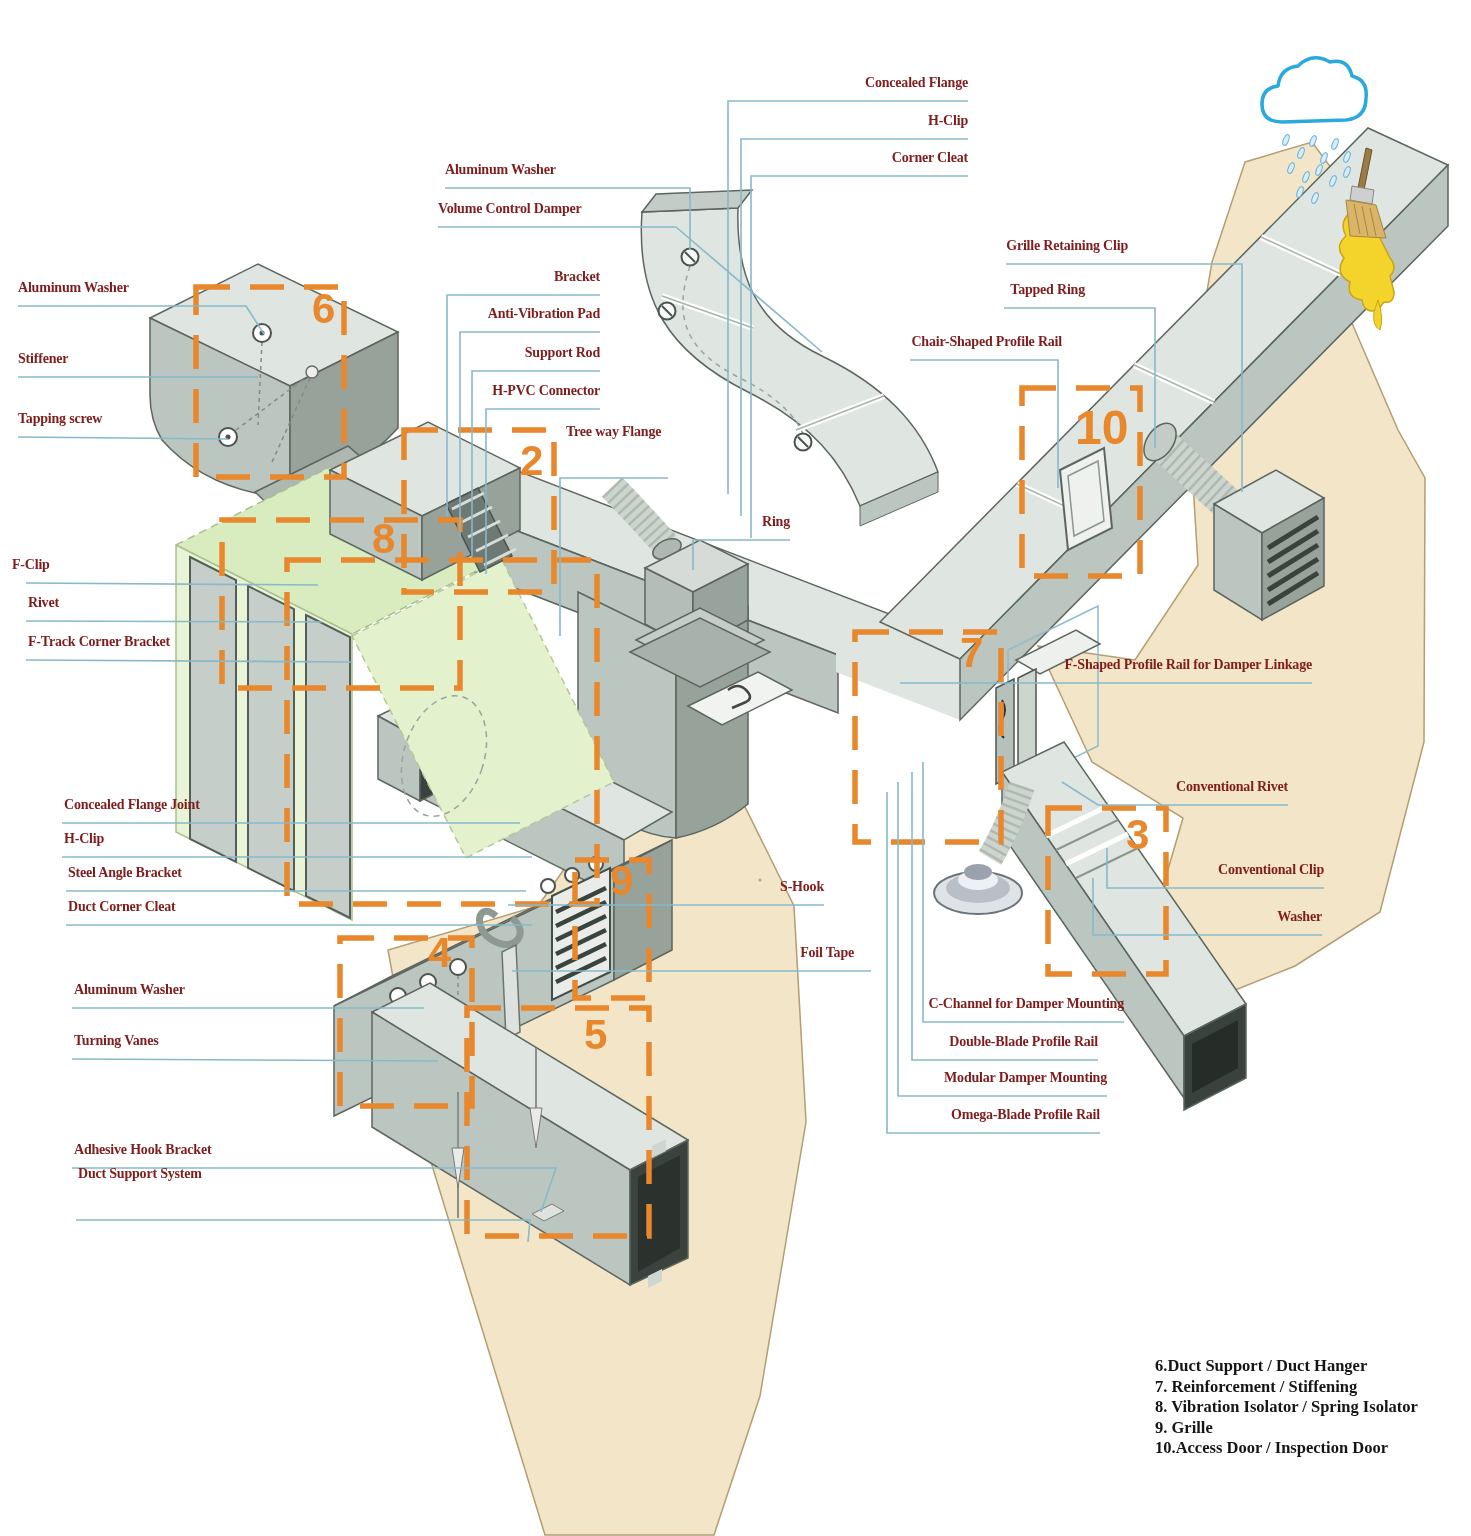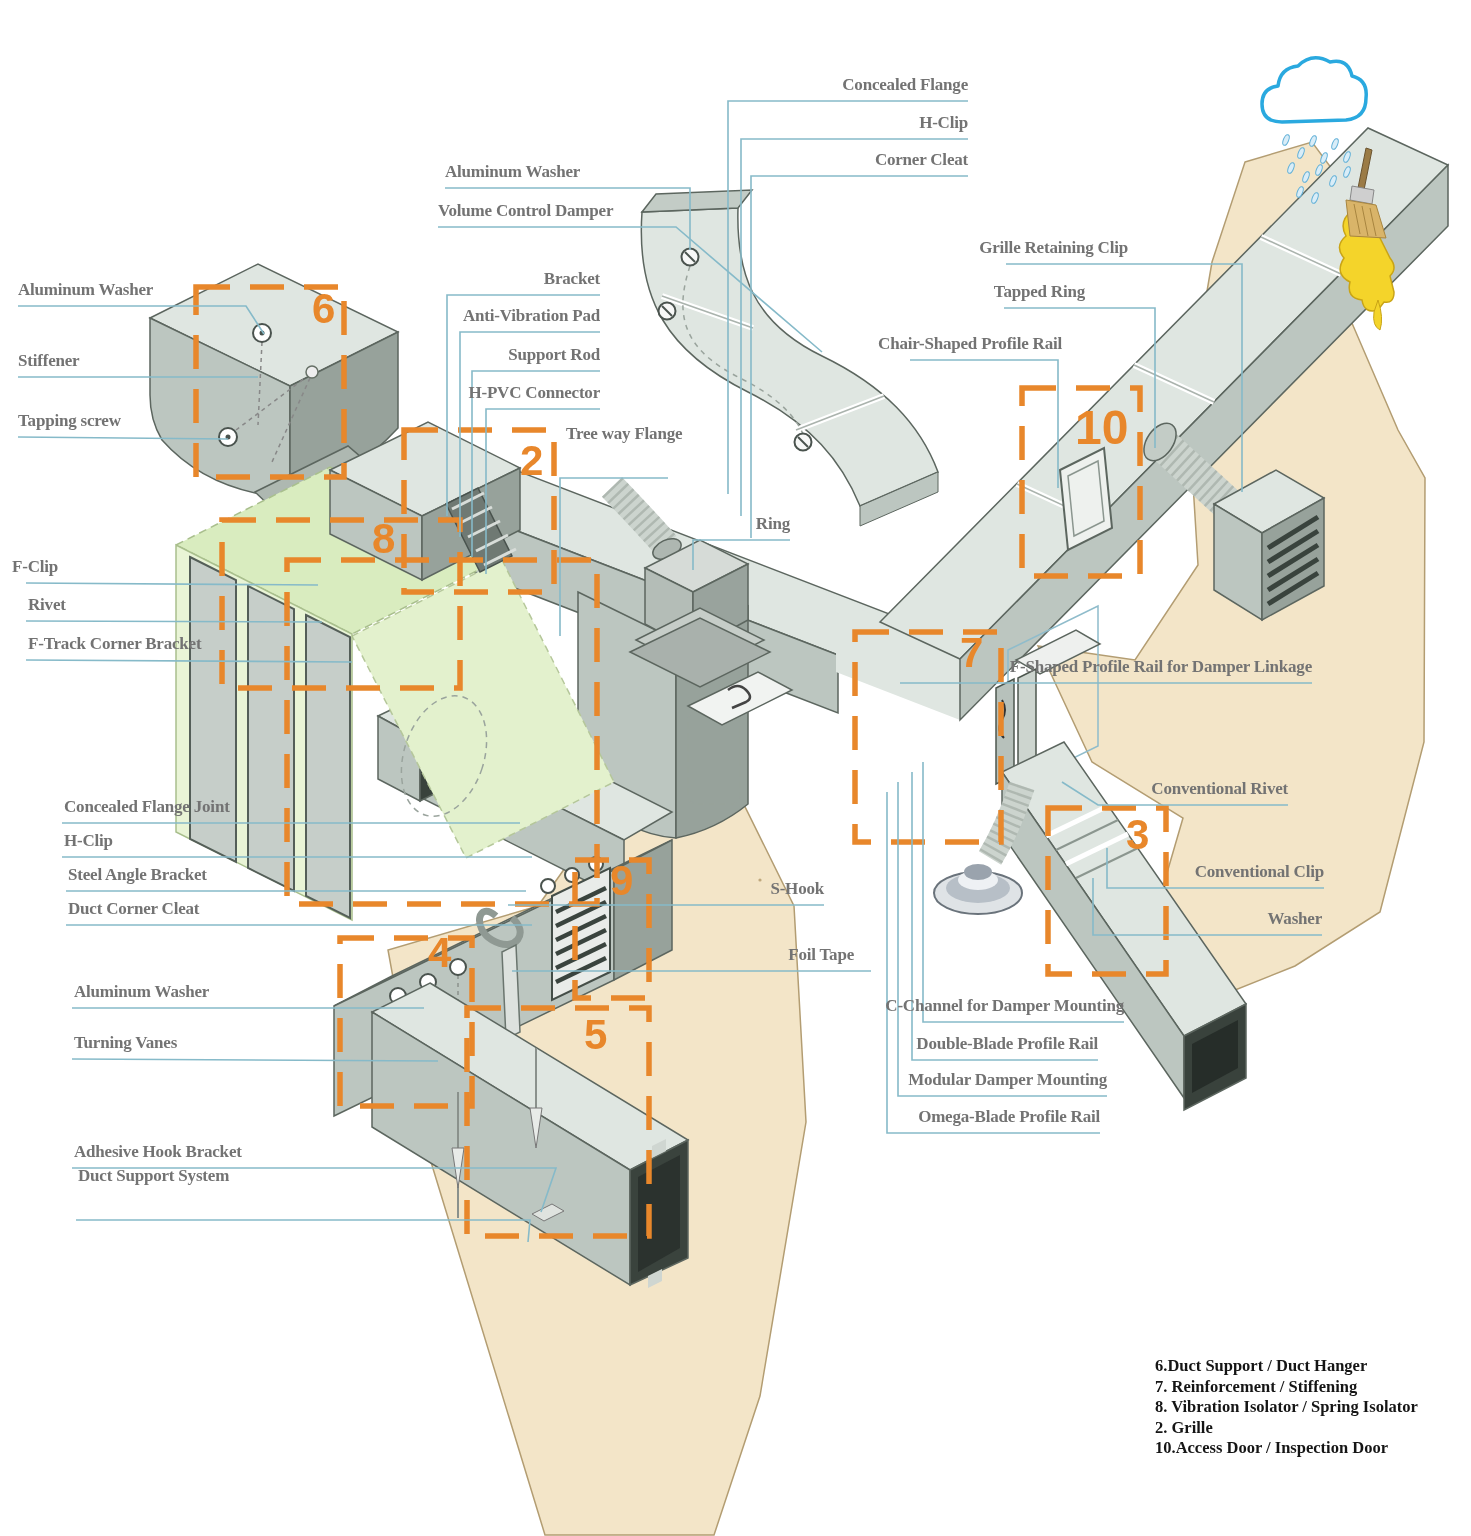--- a/index.html
+++ b/index.html
@@ -1,19 +1,19 @@
 <!DOCTYPE html>
 <html><head>
 <meta charset="utf-8">
 <style>
   html,body{margin:0;padding:0;background:#ffffff;}
   .stage{position:relative;width:1471px;height:1536px;background:#ffffff;overflow:hidden;
          font-family:"Liberation Serif",serif;}
   svg{position:absolute;left:0;top:0;}
-  .lbl{position:absolute;font-weight:bold;font-size:17px;color:#737373;white-space:nowrap;
+  .lbl{position:absolute;font-weight:bold;font-size:14px;color:#7f1d1d;white-space:nowrap;
        letter-spacing:-0.2px;}
   .lbl.r{text-align:right;}
   .num{position:absolute;font-family:"Liberation Sans",sans-serif;font-weight:bold;
        font-size:42px;color:#e8872b;line-height:1;}
   .legend-col{position:absolute;font-weight:bold;font-size:16.5px;color:#151515;}
   .legend-col div{line-height:20.5px;white-space:nowrap;}
 </style>
 </head>
 <body>
 
@@ -369,17 +369,17 @@
 <div class="num" style="left:584px;top:1014px">5</div>
 <div class="num" style="left:610px;top:860px">9</div>
 <div class="num" style="left:960px;top:632px">7</div>
 <div class="num" style="left:1075px;top:404px;font-size:48px">10</div>
 <div class="num" style="left:1126px;top:814px">3</div>
 
 <div class="legend-col" style="left:1155px;top:1356px">
   <div>6.Duct Support / Duct Hanger</div>
   <div>7. Reinforcement / Stiffening</div>
   <div>8. Vibration Isolator / Spring Isolator</div>
-  <div>2. Grille</div>
+  <div>9. Grille</div>
   <div>10.Access Door / Inspection Door</div>
 </div>
 
 </div>
 
 </body></html>

